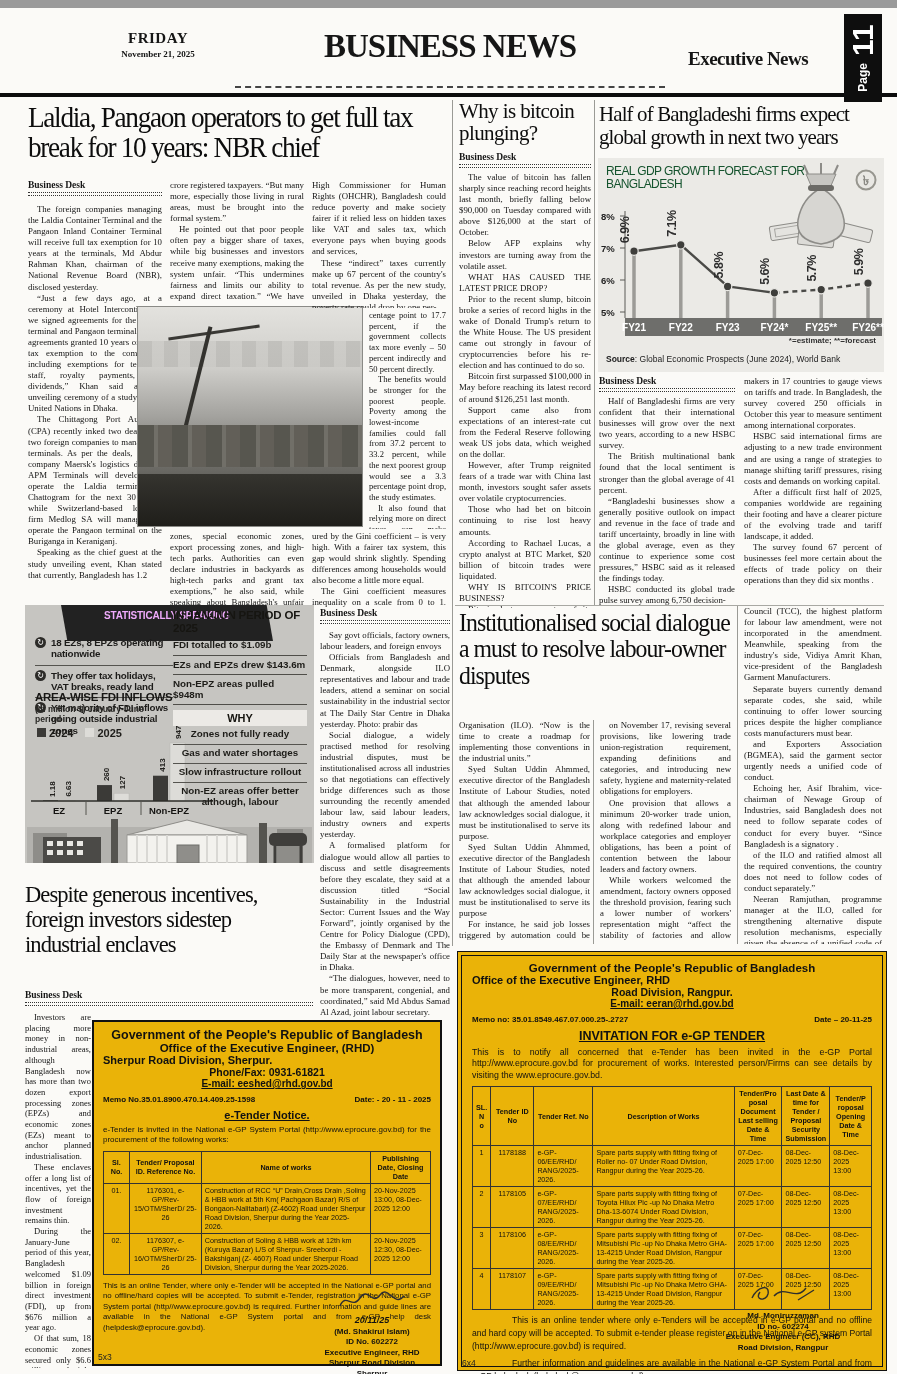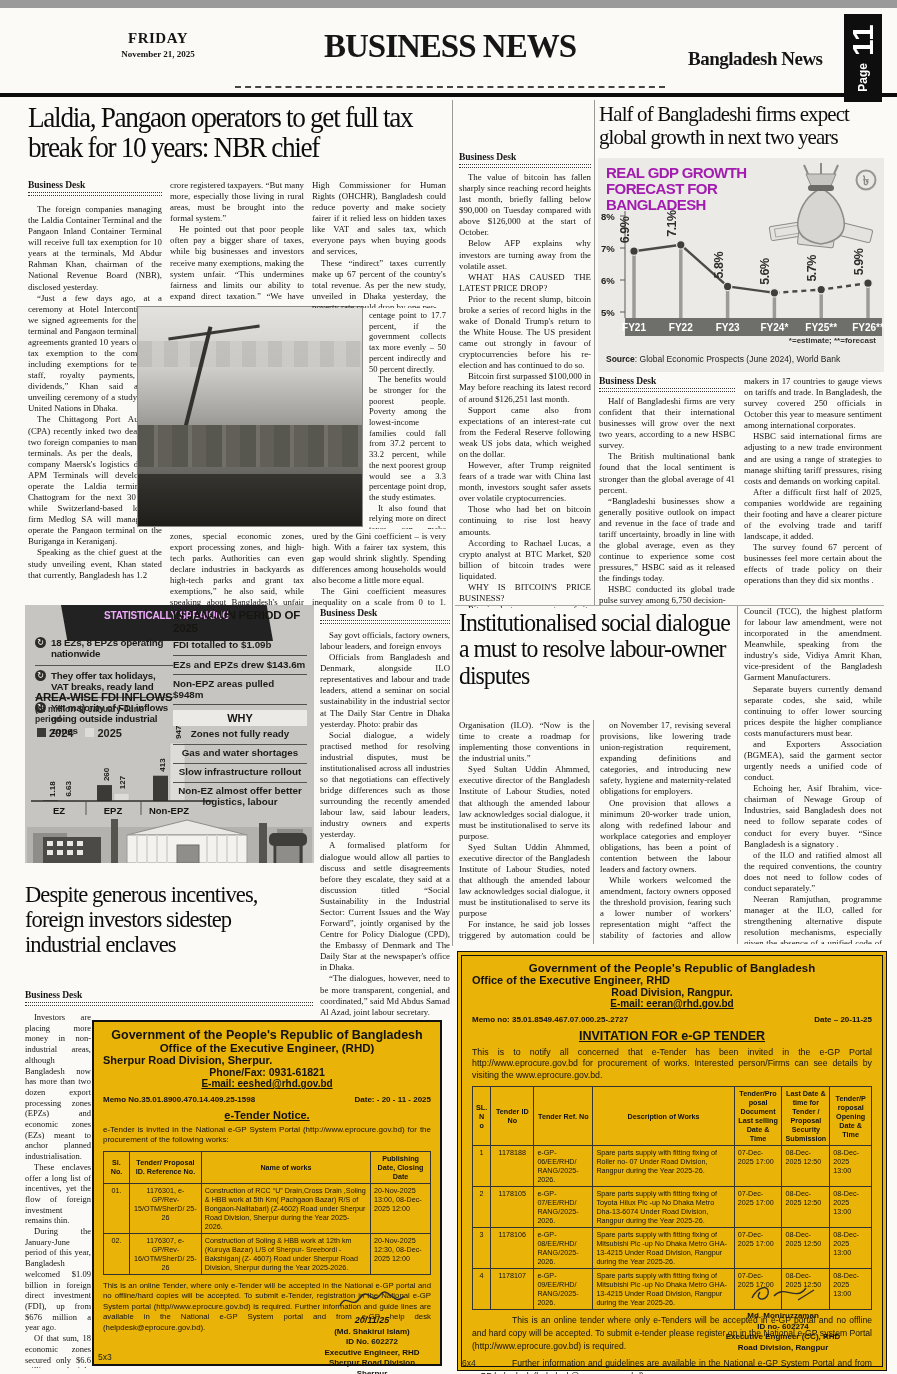--- a/index.html
+++ b/index.html
@@ -38,21 +38,21 @@
 .hline{height:1px;background:#a8a8a3}
 
 .photo{left:137px;top:298px;width:226px;height:221px;background:linear-gradient(180deg,#e3e2de 0%,#cecdc9 28%,#a3a29e 50%,#6e6d68 72%,#3a3935 100%);overflow:hidden;border:1px solid #8a8a86}
 .ph-skyline{position:absolute;left:0;top:34px;width:100%;height:26px;background:repeating-linear-gradient(90deg,#b8b7b3 0 14px,#c9c8c4 14px 26px);opacity:.7}
 .ph-crane{position:absolute;left:56px;top:18px;width:4px;height:120px;background:#33322e;transform:rotate(14deg)}
 .ph-crane-arm{position:absolute;left:30px;top:24px;width:92px;height:3px;background:#3a3935;transform:rotate(-8deg)}
 .ph-containers{position:absolute;left:0;top:118px;width:100%;height:42px;background:repeating-linear-gradient(90deg,#57564f 0 16px,#716f68 16px 20px,#625f58 20px 34px)}
 .ph-hull{position:absolute;left:0;bottom:0;width:100%;height:52px;background:linear-gradient(180deg,#35342f,#1f1e1a)}
 
 .chartbox{left:598px;top:150px;width:286px;height:214px;background:#ebeae6}
-.cb-title{position:absolute;left:8px;top:7px;width:200px;font-family:"Liberation Sans",sans-serif;font-weight:bold;font-size:15px;line-height:1.08;letter-spacing:-.6px;color:#a21caf}
+.cb-title{position:absolute;left:8px;top:7px;width:200px;font-family:"Liberation Sans",sans-serif;font-weight:normal;font-size:12px;line-height:1.08;letter-spacing:-.6px;color:#14532d}
 .cb-bag{position:absolute;right:2px;top:2px}
 .cb-foot{position:absolute;right:8px;top:178px;font-family:"Liberation Sans",sans-serif;font-size:8px;font-weight:bold;color:#333}
 .cb-src{position:absolute;left:8px;top:196px;font-family:"Liberation Sans",sans-serif;font-size:8.5px;color:#222}
 .gdp-ytick{font:bold 9.5px "Liberation Sans",sans-serif;fill:#222}
 .gdp-vlabel{font:bold 12.5px "Liberation Sans",sans-serif;fill:#2e2e2e;letter-spacing:-.5px}
 .gdp-cat{font:bold 10px "Liberation Sans",sans-serif;fill:#fff}
 
 .statsbox{left:25px;top:597px;width:289px;height:258px;background:#c6c5c1;font-family:"Liberation Sans",sans-serif;overflow:hidden}
 .st-title{position:absolute;left:36px;top:0;width:212px;height:36px;background:#222;color:#f0abfc;font-size:10px;font-weight:bold;text-align:center;line-height:21px;letter-spacing:-.2px;clip-path:polygon(0 0,97% 0,100% 100%,3% 100%)}
 .st-bullets{position:absolute;left:10px;top:28px;width:138px}
@@ -102,21 +102,21 @@
 <body>
 
 <div class="page">
 
   <div class="abs date-block">
     <div class="day">FRIDAY</div>
     <div class="date">November 21, 2025</div>
   </div>
   <div class="abs masthead">BUSINESS NEWS</div>
   <div class="abs mast-dash"></div>
-  <div class="abs brand">Bangladesh News</div>
+  <div class="abs brand">Executive News</div>
   <div class="abs page-tab">
     <div class="pt-rot">
       <span class="pt-label">Page</span>
       <span class="pt-num">11</span>
     </div>
   </div>
   <div class="abs rule-double"></div>
 
   <div class="abs vline" style="left:452px;top:92px;height:508px"></div>
   <div class="abs vline" style="left:594px;top:92px;height:506px"></div>
@@ -157,20 +157,21 @@
   <div class="abs copy cont sm" style="left:369px;top:302px;width:77px;height:219px">
       <p>centage point to 17.7 percent, if the government collects tax more evenly – 50 percent indirectly and 50 percent directly.</p>
       <p>The benefits would be stronger for the poorest people. Poverty among the lowest-income families could fall from 37.2 percent to 33.2 percent, while the next poorest group would see a 3.3 percentage point drop, the study estimates.</p>
       <p>It also found that relying more on direct taxes can make income distribution fairer. Currently, the gap between the richest and poorest – meas-</p>
     </div>
   <div class="abs copy cont" style="left:312px;top:523px;width:134px;height:80px">
       <p>ured by the Gini coefficient – is very high. With a fairer tax system, this gap would shrink slightly. Spending differences among households would also become a little more equal.</p>
       <p>The Gini coefficient measures inequality on a scale from 0 to 1. Higher values indicate higher inequality. The study suggests it.</p>
     </div>
 
+  <h2 class="abs hl hl2">Why is bitcoin plunging?</h2>
   <div class="abs" style="left:459px;top:144px;width:132px">
     <div class="bd">Business Desk</div>
       <div class="bd-rule"></div>
   </div>
   <div class="abs copy" style="left:459px;top:164px;width:132px;height:436px">
       <p>The value of bitcoin has fallen sharply since reaching record heights last month, briefly falling below $90,000 on Tuesday compared with above $126,000 at the start of October.</p>
       <p>Below AFP explains why investors are turning away from the volatile asset.</p>
       <p>WHAT HAS CAUSED THE LATEST PRICE DROP?</p>
       <p>Prior to the recent slump, bitcoin broke a series of record highs in the wake of Donald Trump's return to the White House. The US president came out strongly in favour of cryptocurrencies before his re-election and has continued to do so.</p>
       <p>Bitcoin first surpassed $100,000 in May before reaching its latest record of around $126,251 last month.</p>
@@ -302,21 +303,21 @@
       <div id="st-facts">
           <div class="st-fact">FDI totalled to $1.09b</div>
           <div class="st-fact">EZs and EPZs drew $143.6m</div>
           <div class="st-fact">Non-EPZ areas pulled $948m</div>
         </div>
       <div class="st-why">WHY</div>
       <div id="st-why">
           <div class="st-whyitem">Zones not fully ready</div>
           <div class="st-whyitem">Gas and water shortages</div>
           <div class="st-whyitem">Slow infrastructure rollout</div>
-          <div class="st-whyitem">Non-EZ almost offer better logistics, labour</div>
+          <div class="st-whyitem">Non-EZ areas offer better although, labour</div>
         </div>
     </div>
     <svg class="st-factory" width="285" height="46" viewBox="0 0 285 46">
       <rect x="0" y="10" width="285" height="36" fill="#b3b2ae"></rect>
       <rect x="6" y="16" width="34" height="30" fill="#8e8d89"></rect>
       <rect x="250" y="12" width="26" height="34" fill="#8e8d89"></rect>
       <rect x="16" y="20" width="58" height="26" fill="#4b4a47"></rect>
       <rect x="20" y="24" width="6" height="5" fill="#e8e7e3"></rect>
         <rect x="30" y="24" width="6" height="5" fill="#e8e7e3"></rect>
         <rect x="40" y="24" width="6" height="5" fill="#e8e7e3"></rect>

